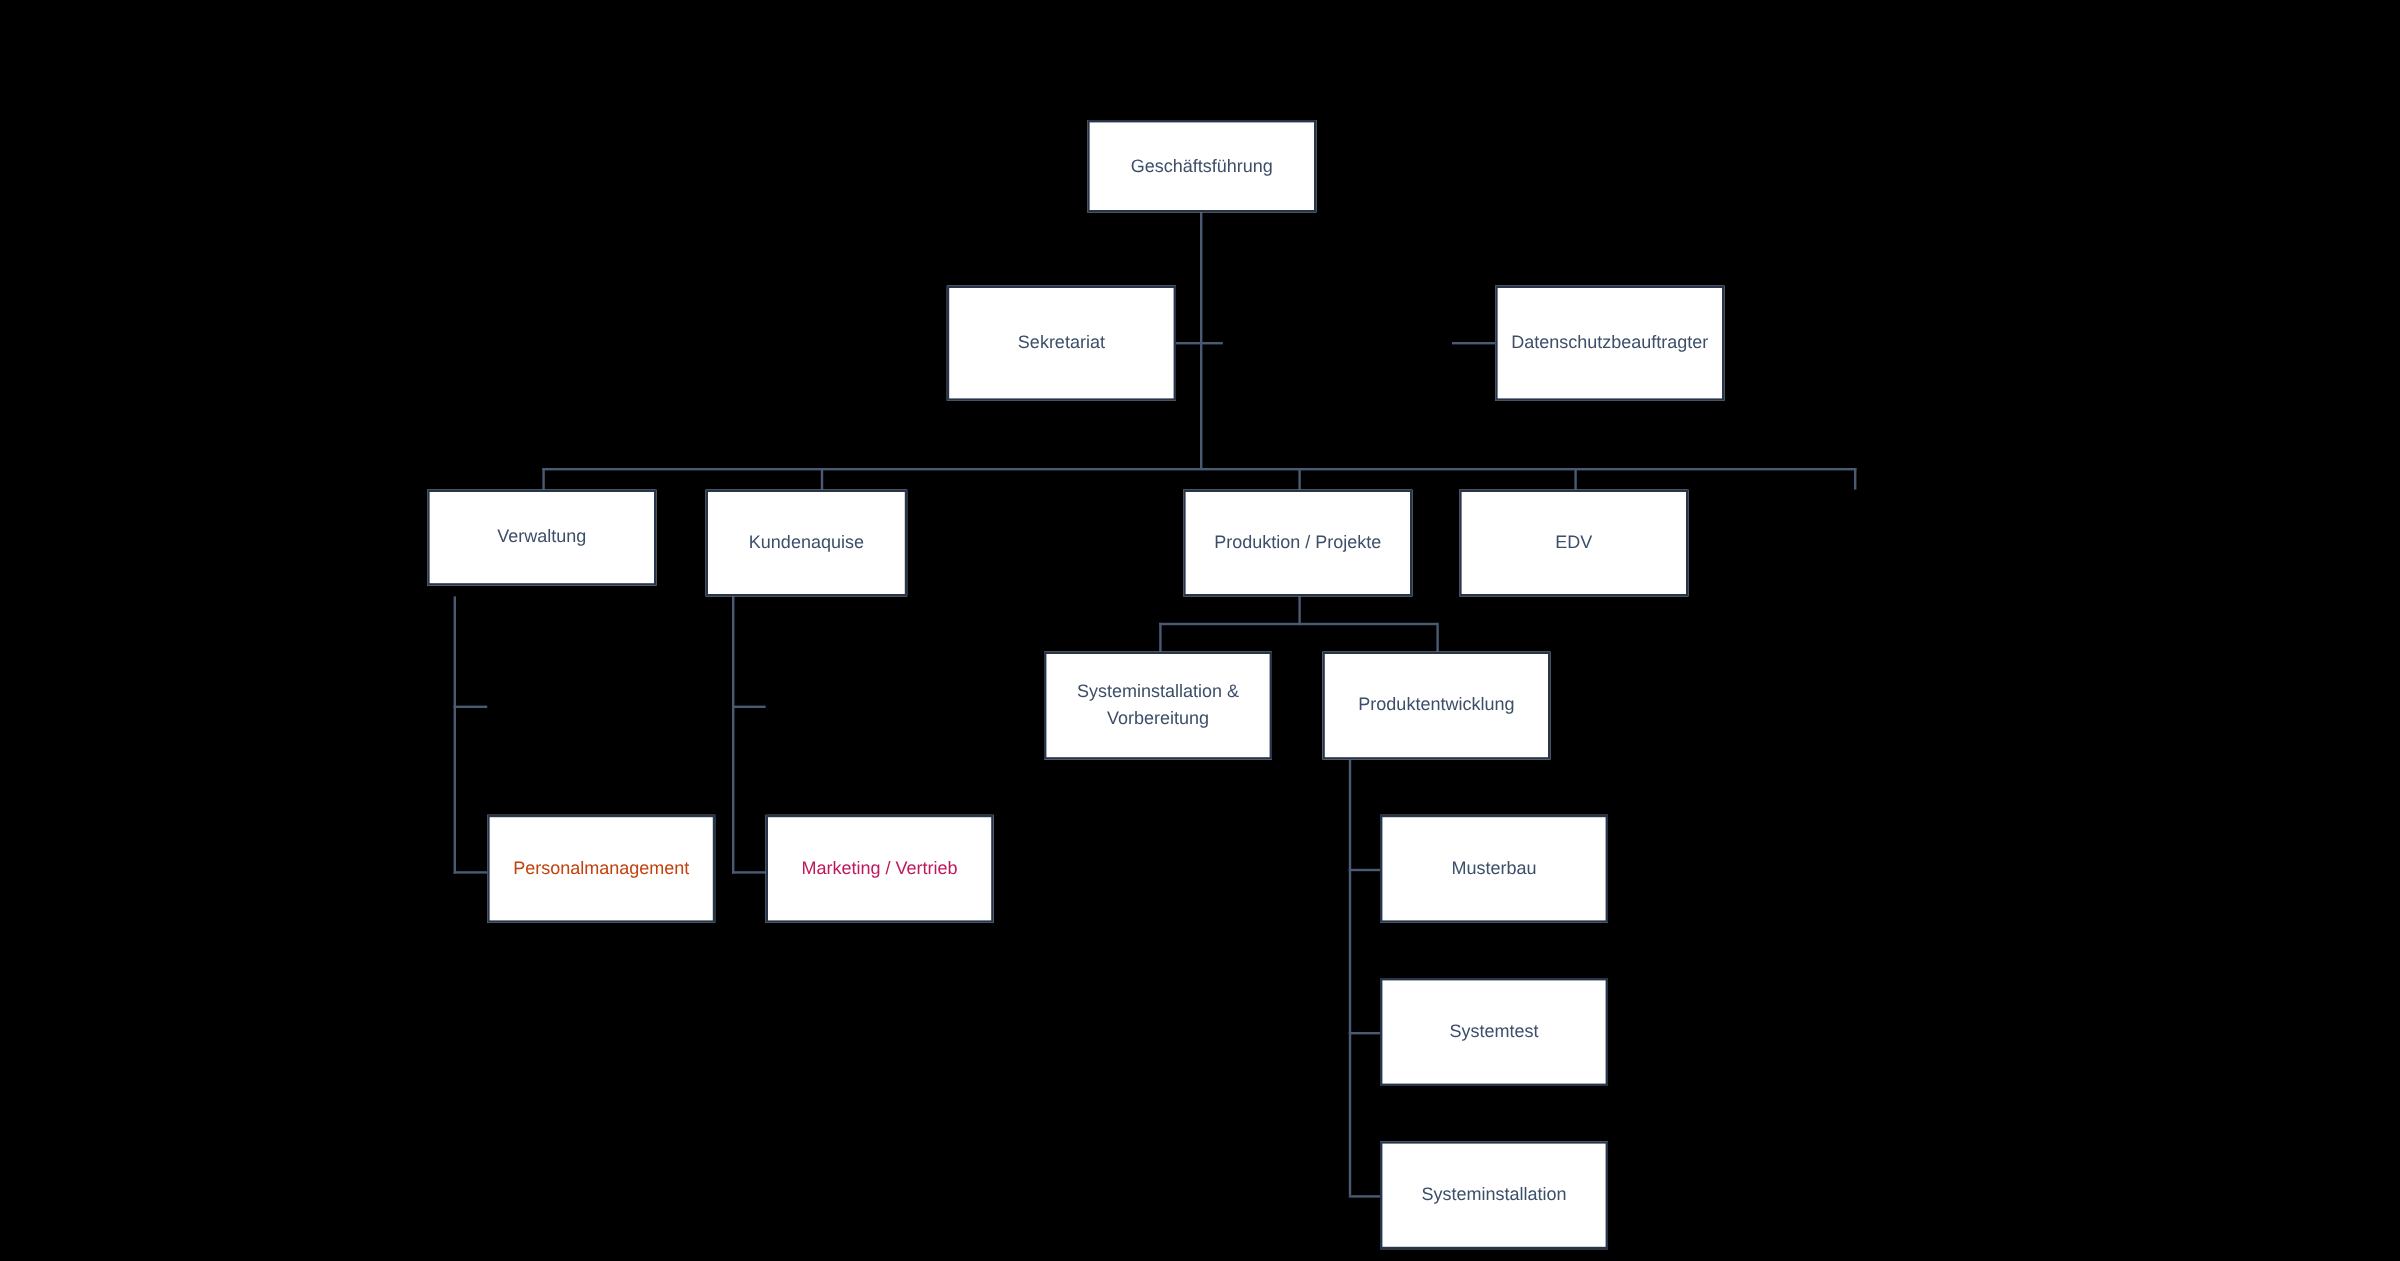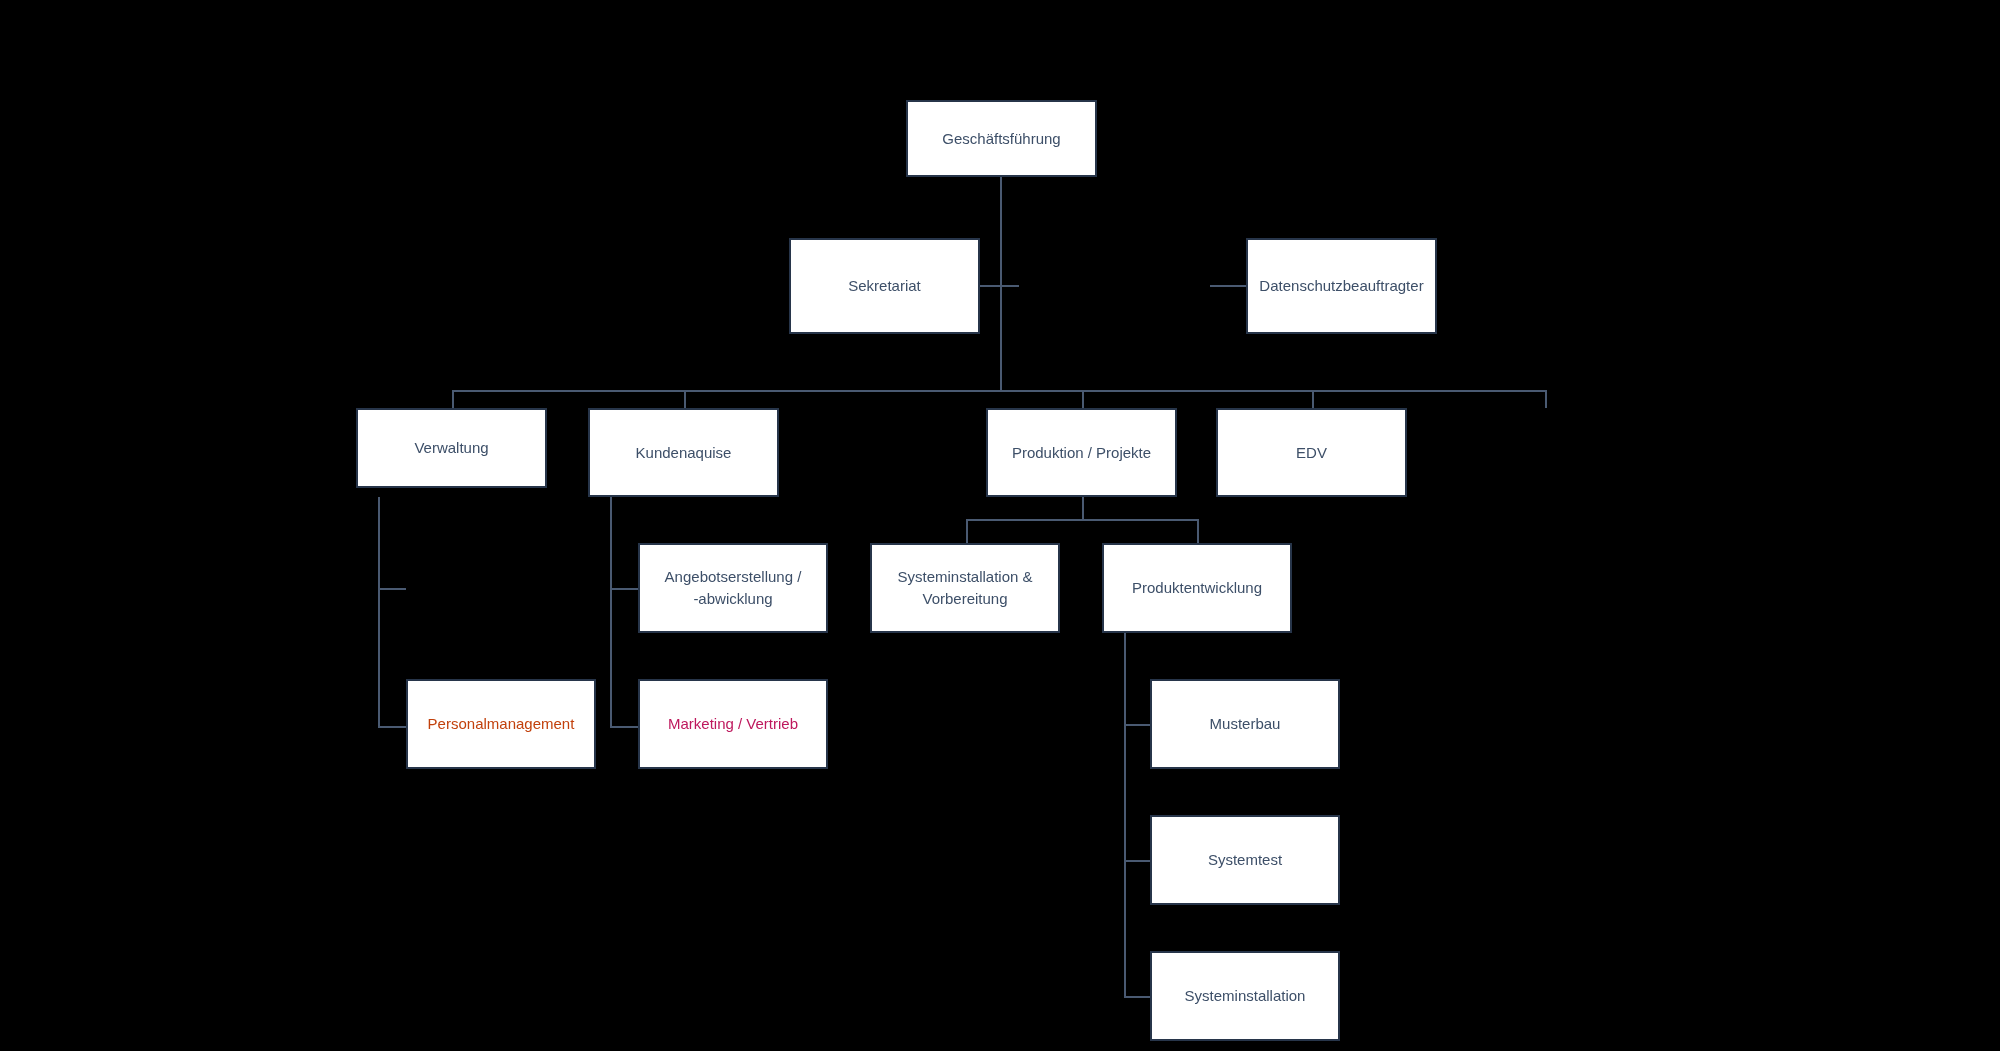--- a/index.html
+++ b/index.html
@@ -73,32 +73,28 @@
     </div>
     <div class="node" style="left: 789px; top: 238px; width: 191px; height: 96px; background: rgb(255, 255, 255); border-color: rgb(39, 53, 74);">
       <span class="label" style="color: rgb(61, 79, 104);">Sekretariat</span>
     </div>
     <div class="node" style="left: 1246px; top: 238px; width: 191px; height: 96px; background: rgb(255, 255, 255); border-color: rgb(39, 53, 74);">
       <span class="label" style="color: rgb(61, 79, 104);">Datenschutzbeauftragter</span>
     </div>
     <div class="node" style="left: 356px; top: 408px; width: 191px; height: 80px; background: rgb(255, 255, 255); border-color: rgb(39, 53, 74);">
       <span class="label" style="color: rgb(61, 79, 104);">Verwaltung</span>
     </div>
-    <div class="node" style="left: 588px; top: 408px; width: 191px; height: 89px; background: rgb(255, 255, 255); border-color: rgb(39, 53, 74);">
+    <div class="node" style="left: 588px; top: 408px; width: 168px; height: 89px; background: rgb(255, 255, 255); border-color: rgb(39, 53, 74);">
       <span class="label" style="color: rgb(61, 79, 104);">Kundenaquise</span>
     </div>
     <div class="node" style="left: 986px; top: 408px; width: 191px; height: 89px; background: rgb(255, 255, 255); border-color: rgb(39, 53, 74);">
       <span class="label" style="color: rgb(61, 79, 104);">Produktion / Projekte</span>
     </div>
     <div class="node" style="left: 1216px; top: 408px; width: 191px; height: 89px; background: rgb(255, 255, 255); border-color: rgb(39, 53, 74);">
       <span class="label" style="color: rgb(61, 79, 104);">EDV</span>
-    </div>
-    <div class="node" style="left: 638px; top: 543px; width: 190px; height: 90px; background: rgb(255, 255, 255); border-color: rgb(39, 53, 74);">
-      <span class="label" style="color: rgb(61, 79, 104);">Angebotserstellung /
--abwicklung</span>
     </div>
     <div class="node" style="left: 870px; top: 543px; width: 190px; height: 90px; background: rgb(255, 255, 255); border-color: rgb(39, 53, 74);">
       <span class="label" style="color: rgb(61, 79, 104);">Systeminstallation &amp;
 Vorbereitung</span>
     </div>
     <div class="node" style="left: 1102px; top: 543px; width: 190px; height: 90px; background: rgb(255, 255, 255); border-color: rgb(39, 53, 74);">
       <span class="label" style="color: rgb(61, 79, 104);">Produktentwicklung</span>
     </div>
     <div class="node" style="left: 406px; top: 679px; width: 190px; height: 90px; background: rgb(255, 255, 255); border-color: rgb(39, 53, 74);">
       <span class="label" style="color: #c2410c;">Personalmanagement</span>

